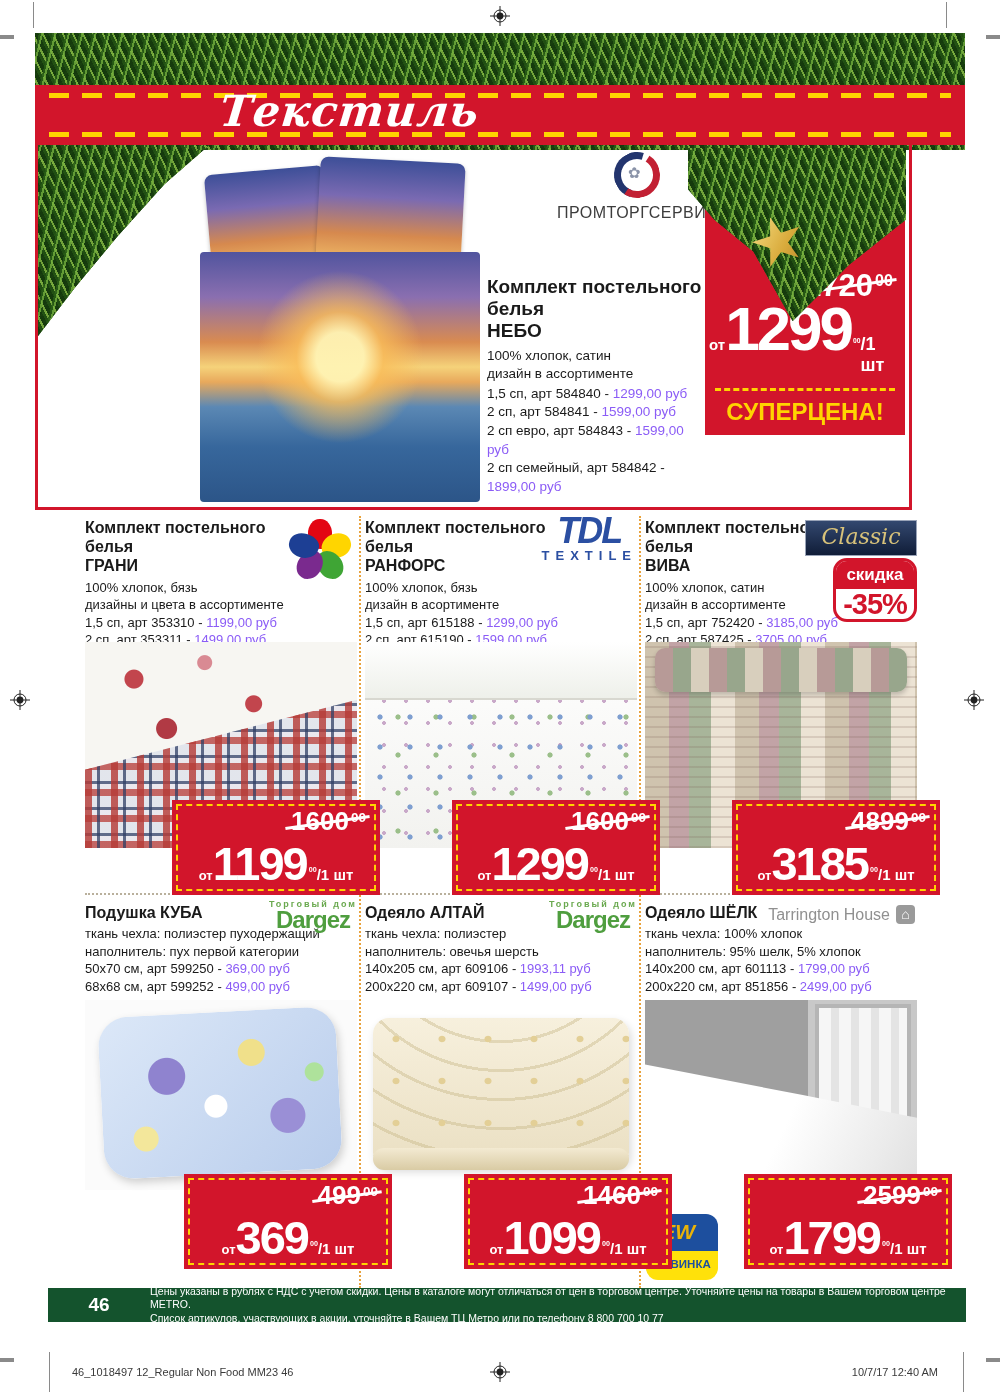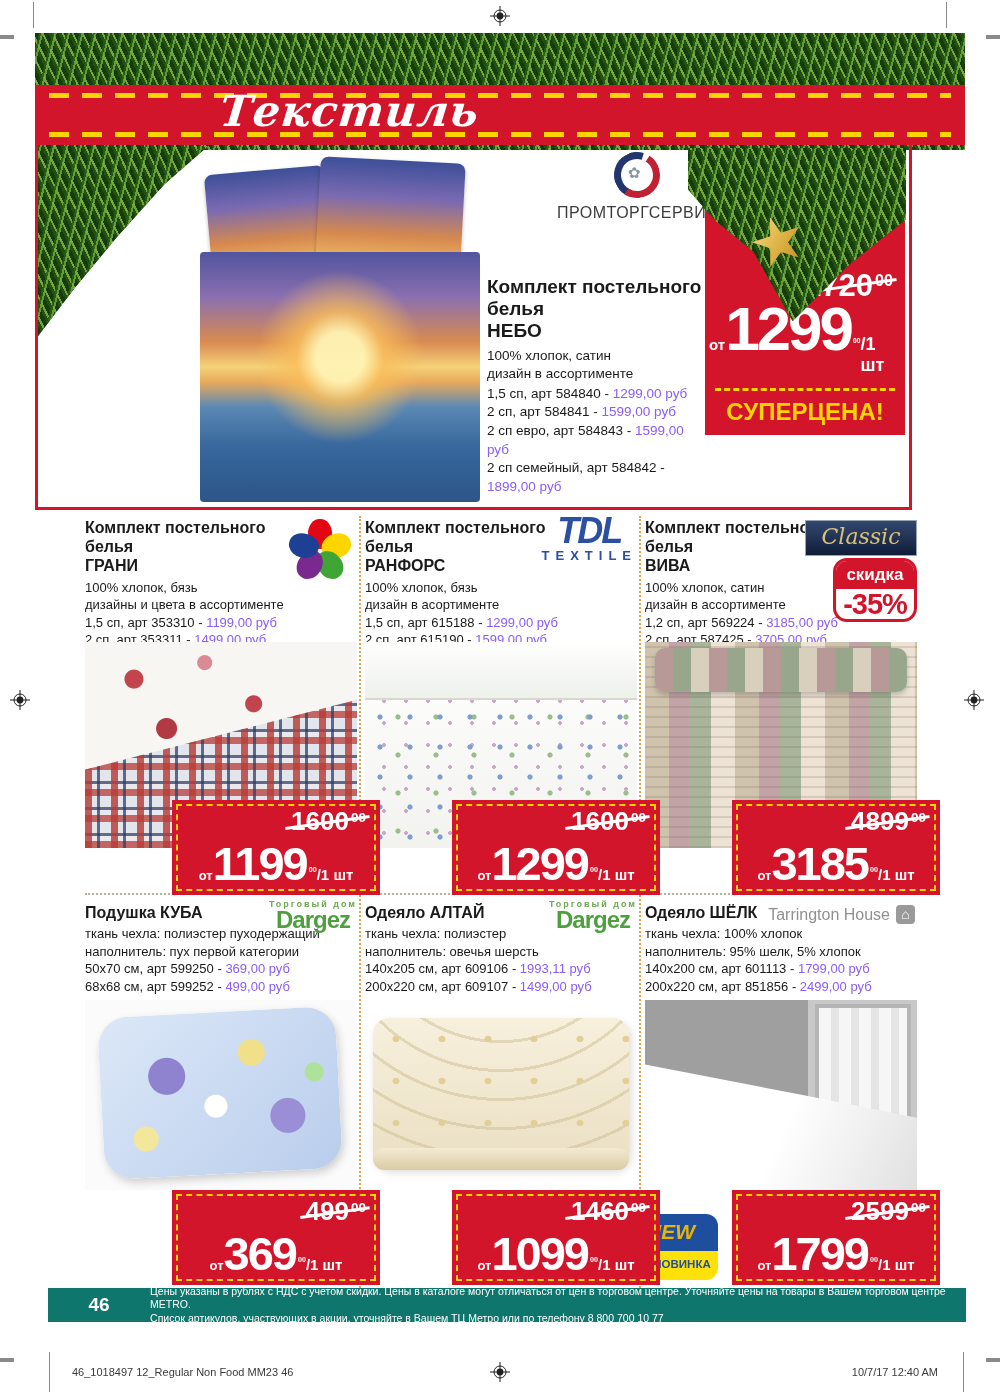--- a/index.html
+++ b/index.html
@@ -173,32 +173,32 @@
   .photo-shelk{background:linear-gradient(90deg,#9f9f9f 0 60%,#c8c8c8 60% 100%);}
   .photo-shelk .window{position:absolute;right:6px;top:4px;width:96px;height:120px;background:#efefef;
       border:4px solid #b5b5b5;box-sizing:border-box;
       background-image:repeating-linear-gradient(90deg,#f6f6f6 0 12px,#e4e4e4 12px 20px);}
   .photo-shelk .blanket{position:absolute;inset:0;
       background:linear-gradient(115deg,#ffffff 0 55%,#ebebeb 85%,#e0e0e0 100%);
       clip-path:polygon(0 34%,58% 50%,100% 62%,100% 100%,0 100%);}
 
   
   .pbadge{position:absolute;left:87px;width:208px;height:95px;background:#d2152b;z-index:3;color:#fff;}
-  .row2 .pbadge{top:282px;} .row3 .pbadge{top:287px;}
+  .row2 .pbadge{top:282px;} .row3 .pbadge{top:271px;margin-left:12px;}
   .pbadge .inner{position:absolute;inset:4px;border:2px dashed #ffd400;}
   .pbadge .old-line{position:absolute;top:6px;right:14px;font-size:26px;}
   .pbadge .main-line{position:absolute;left:6px;right:6px;bottom:8px;display:flex;align-items:baseline;justify-content:center;font-weight:bold;}
   .pbadge .from{font-size:13px;}
   .pbadge .val{font-size:47px;letter-spacing:-2px;line-height:1;}
   .pbadge .unit{font-size:15px;}
 
   
 
   
-  #footer-bar{position:absolute;left:48px;top:1288px;width:918px;height:34px;background:#0f766e;color:#fff;
+  #footer-bar{position:absolute;left:48px;top:1288px;width:918px;height:34px;background:#14532d;color:#fff;
       display:flex;align-items:center;}
   #footer-bar .pageno{width:105px;text-align:center;font-size:19px;font-weight:bold;}
   #footer-bar .legal{font-size:10.5px;line-height:1.3;}
   #print-left{position:absolute;left:72px;top:1366px;font-size:11px;color:#3a3a3a;}
   #print-right{position:absolute;right:62px;top:1366px;font-size:11px;color:#3a3a3a;}
 </style>
 </head>
 <body>
 
 <div id="page">
@@ -375,21 +375,21 @@
   <section class="pcol row2 c3">
     <div class="p-title">
       <div data-bind="products.2.title">Комплект постельного белья</div>
         <div class="collapsible" data-bind="products.2.subtitle">ВИВА</div>
     </div>
     <div class="p-specs">
       <div data-bind="products.2.specs.0">100% хлопок, сатин</div>
         <div data-bind="products.2.specs.1">дизайн в ассортименте</div>
     </div>
     <div class="p-variants">
-      <div><span data-bind="products.2.variants.0.label">1,2 сп, арт 569224 - </span><span class="rp" data-bind="products.2.variants.0.price">3185,00 руб</span></div>
+      <div><span data-bind="products.2.variants.0.label">1,5 сп, арт 752420 - </span><span class="rp" data-bind="products.2.variants.0.price">3185,00 руб</span></div>
       <div><span data-bind="products.2.variants.1.label">2 сп, арт 587425 - </span><span class="rp" data-bind="products.2.variants.1.price">3705,00 руб</span></div>
       <div><span data-bind="products.2.variants.2.label">2 сп евро, арт 569225 - </span><span class="rp" data-bind="products.2.variants.2.price">4095,00 руб</span></div>
       <div><span data-bind="products.2.variants.3.label">2 сп семейный, арт 569226 - </span><span class="rp" data-bind="products.2.variants.3.price">4875,00 руб</span></div>
     </div>
     <div class="logo-slot classic" data-bind="products.2.brand.name">Classic</div>
     <div class="disc-badge">
       <div class="d-top" data-bind="products.2.discount.label">скидка</div>
       <div class="d-val" data-bind="products.2.discount.value">-35%</div>
     </div>
     <div class="photo photo-viva">

